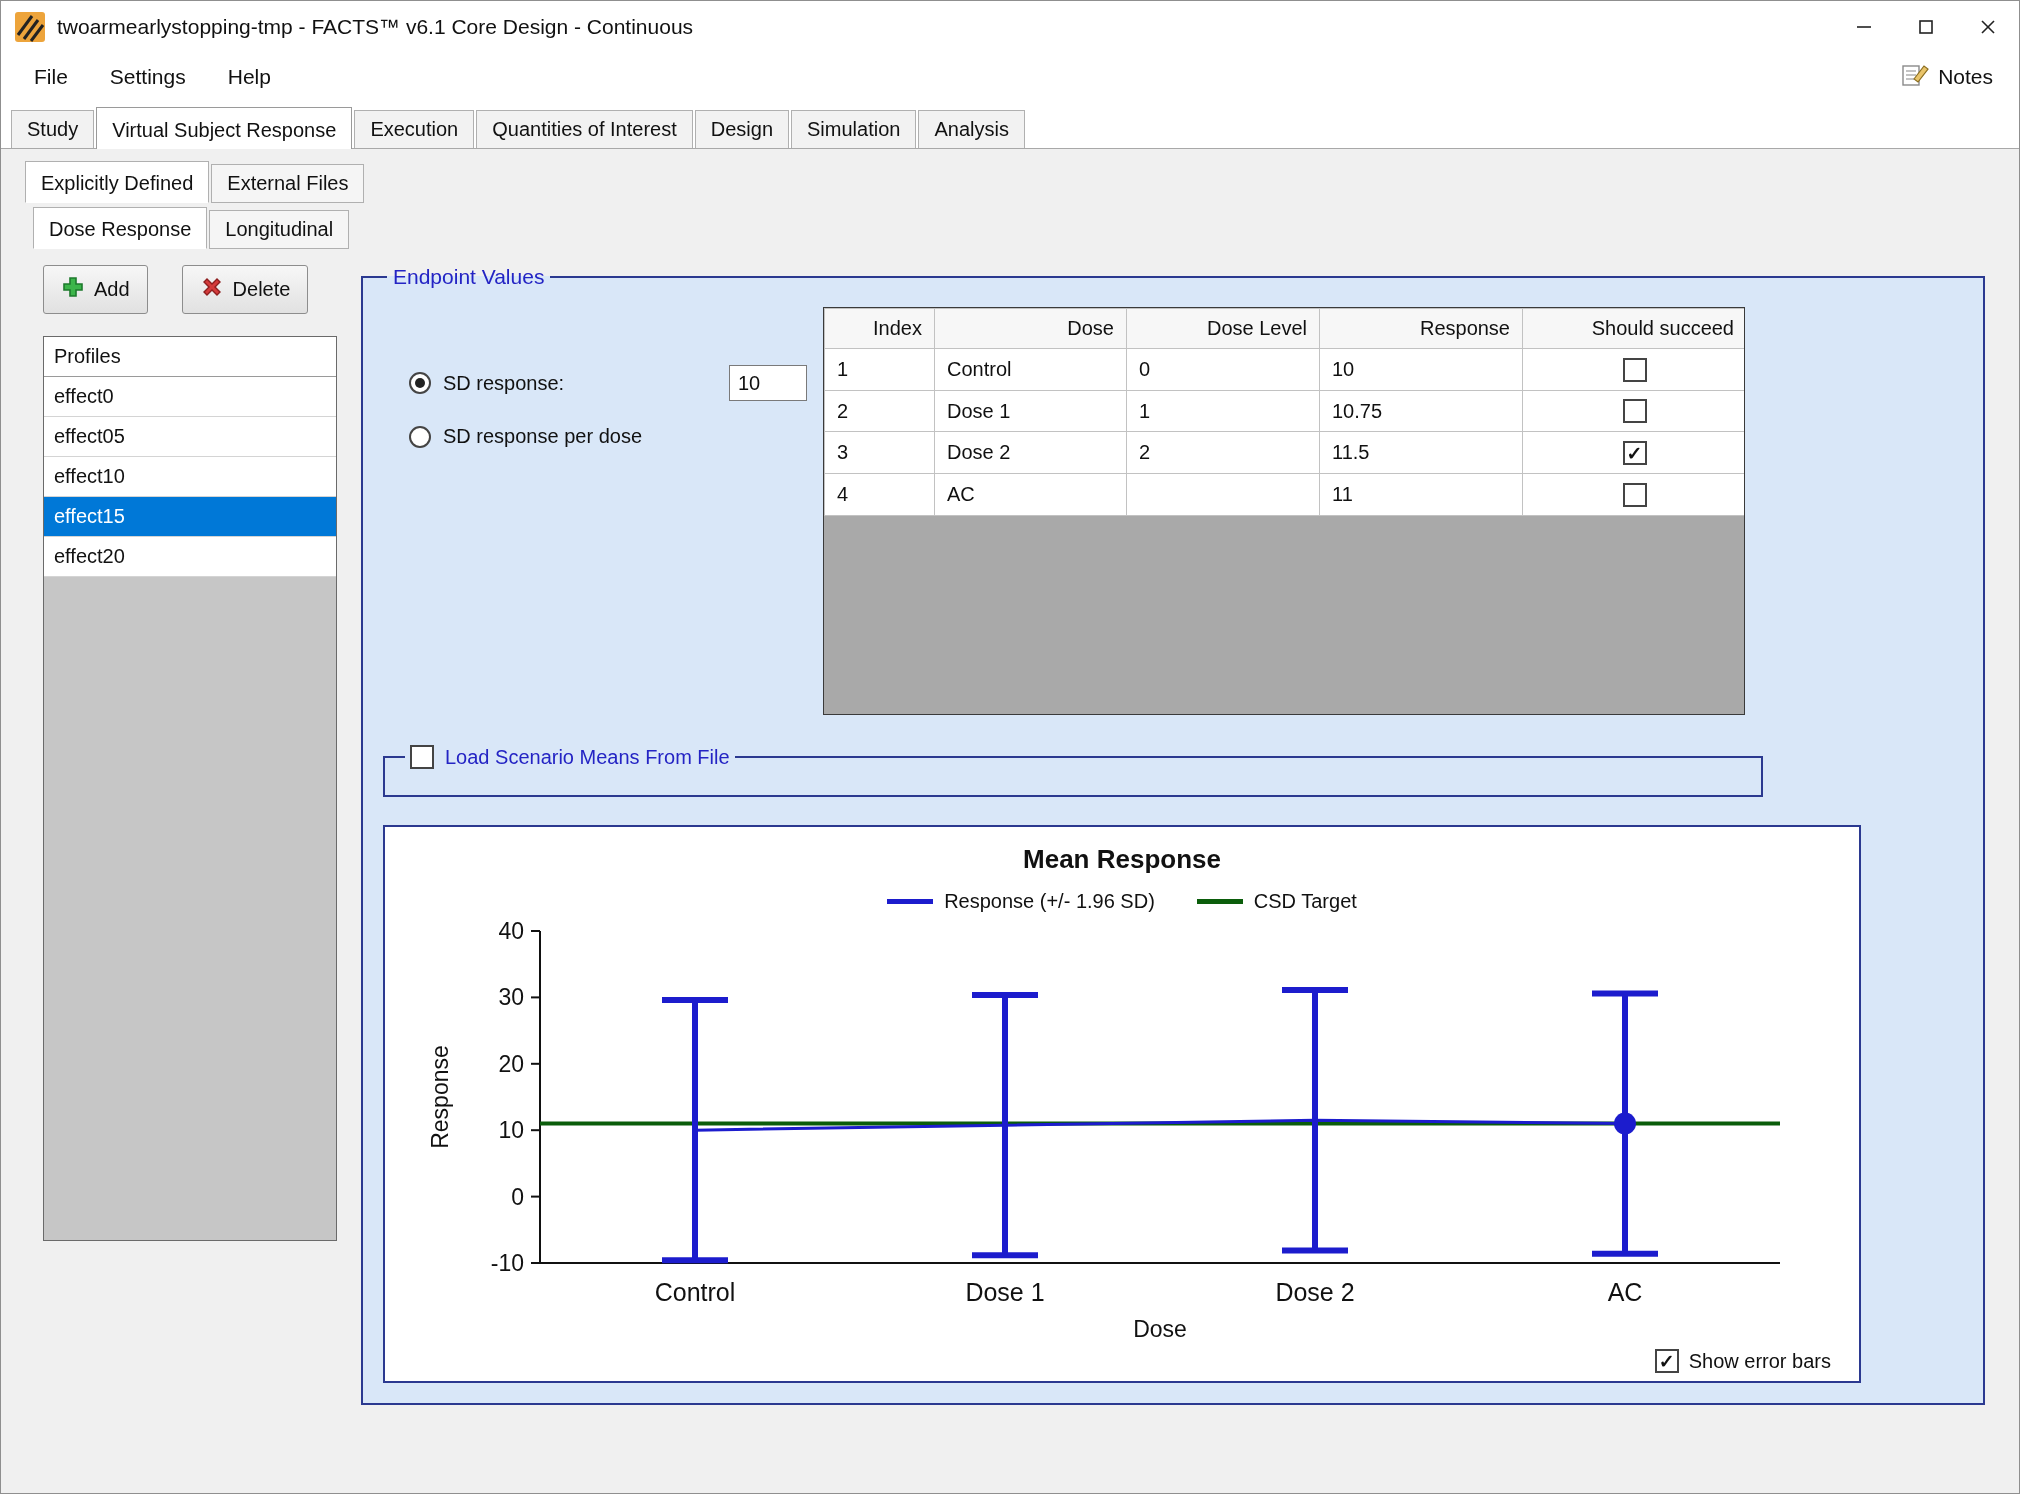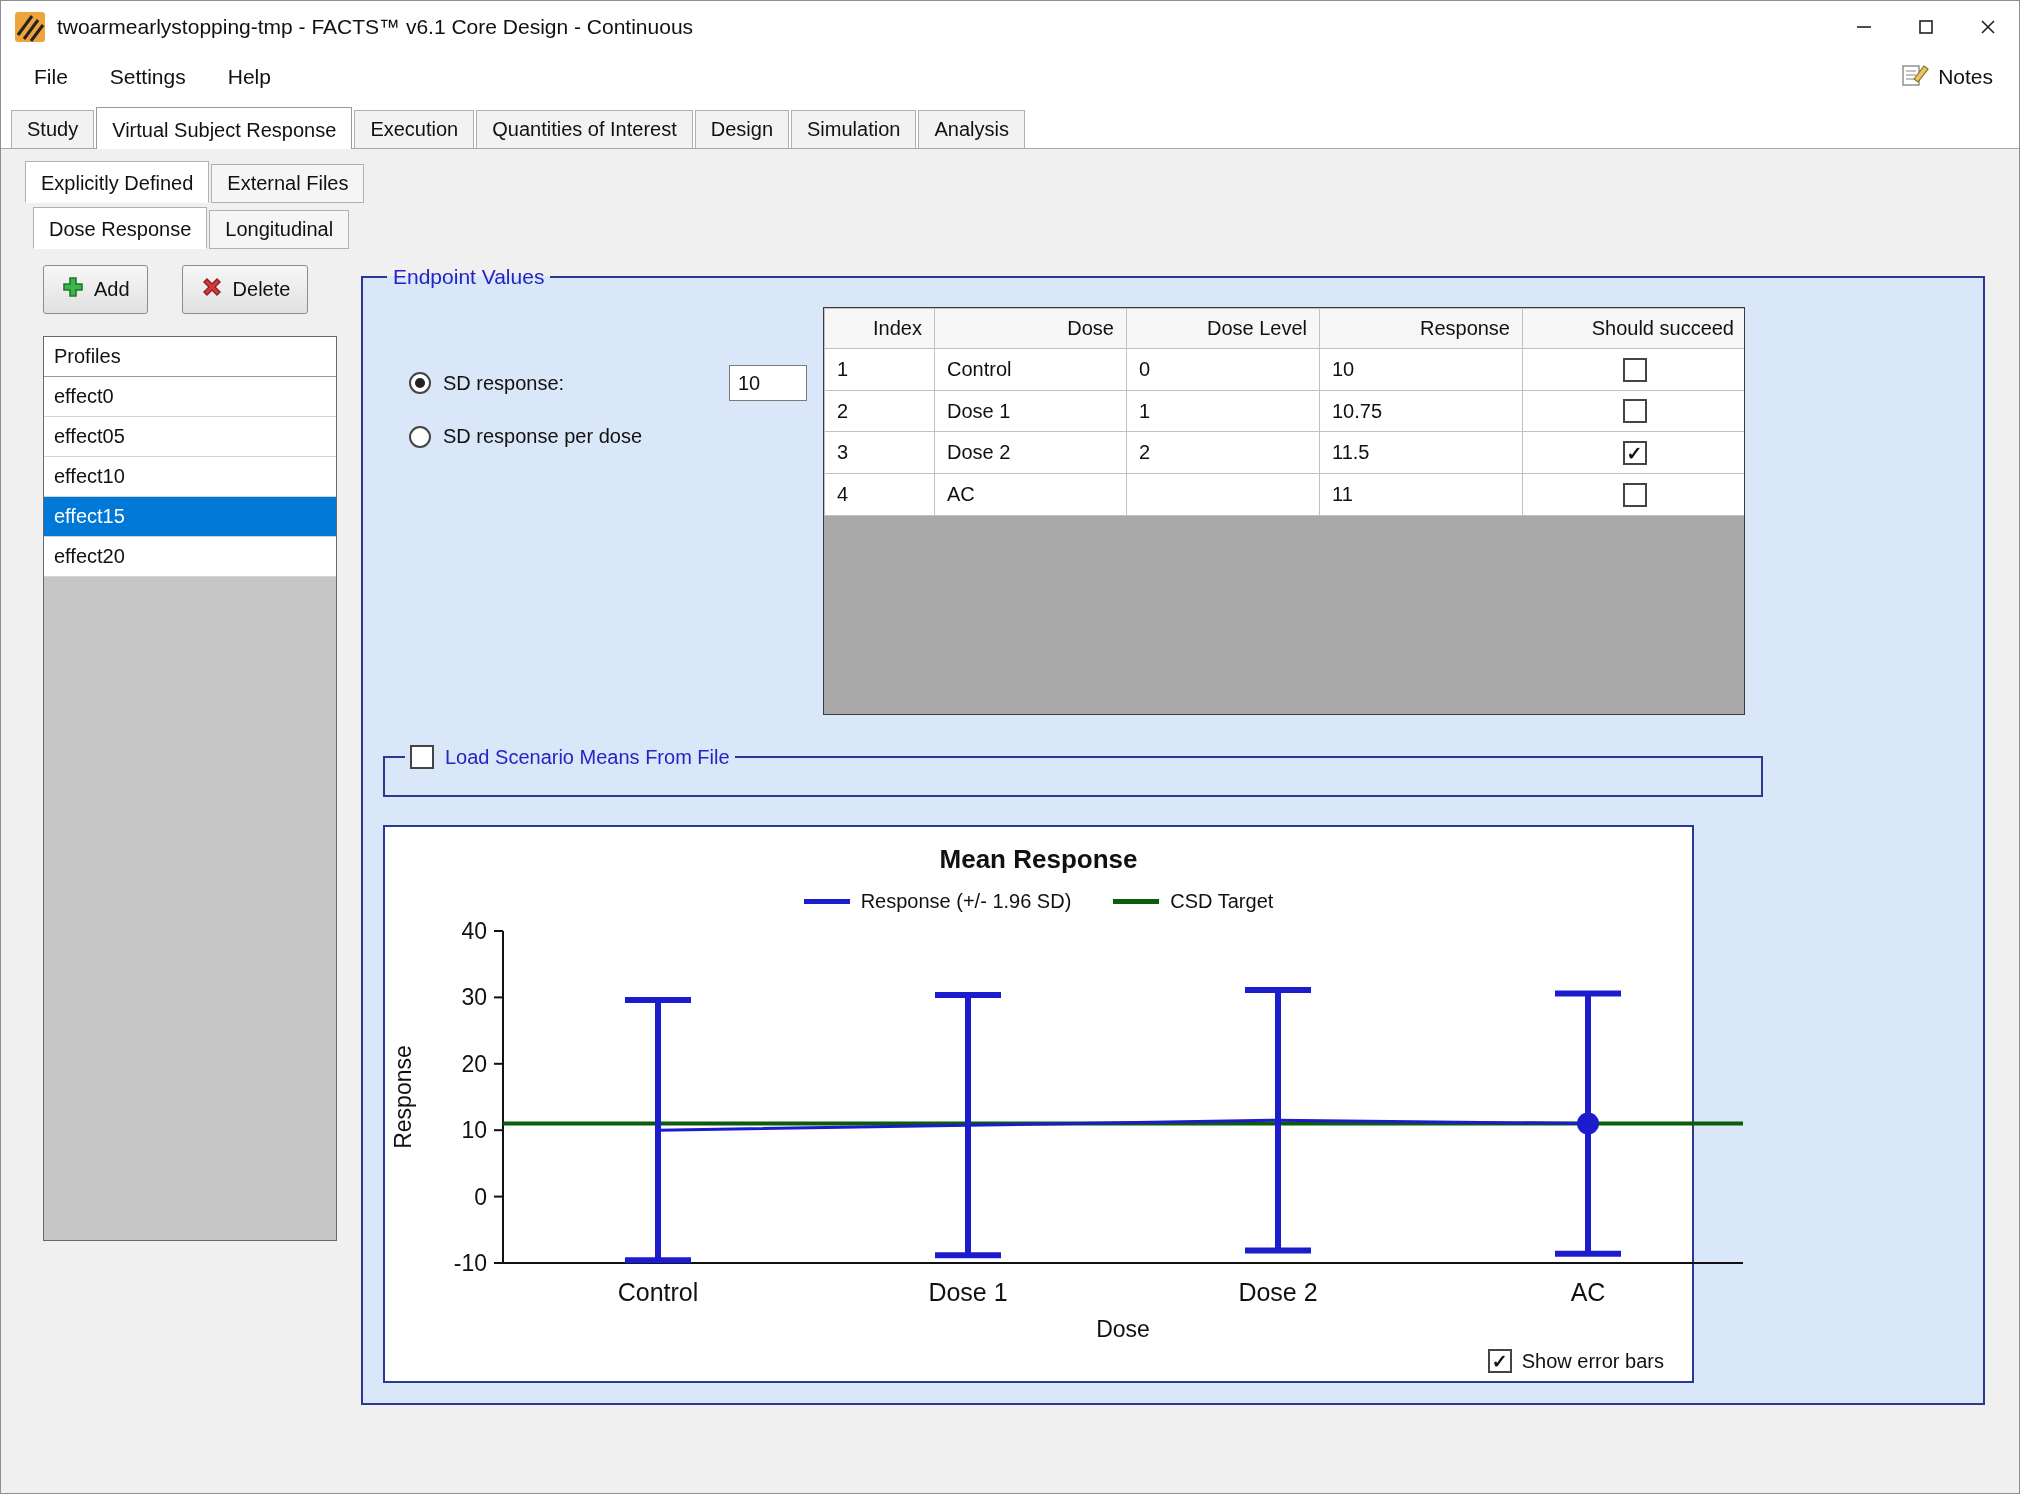--- a/index.html
+++ b/index.html
@@ -59,21 +59,21 @@
   .cbx.checked::after { content:"✓"; font-weight:bold; }
 
   
   fieldset.load { width:1380px; margin-top:30px; border:2px solid #2b3990; padding:8px 14px 18px 14px; min-width:0; }
   fieldset.load > legend { display:flex; align-items:center; gap:11px; font-size:20px; color:#2424c4; padding:0 5px; margin-left:6px; }
   .load-row { display:flex; gap:64px; align-items:center; padding-left:40px; margin-top:6px; }
   .browse-btn { display:flex; gap:9px; align-items:center; font-size:20px; color:#5a5a5a; background:#e2e2e2; border:1px solid #9a9a9a; padding:8px 18px; border-radius:2px; }
   .path-input { width:1046px; height:42px; background:#ececec; border:1px solid #aeaeae; font-size:20px; padding:0 8px; }
 
   
-  .chart-panel { width:1311px; margin-top:28px; background:#fff; border:2px solid #2b3990; position:relative; height:558px; }
+  .chart-panel { width:1478px; margin-top:28px; background:#fff; border:2px solid #2b3990; position:relative; height:558px; }
   .chart-title { font-size:26px; font-weight:bold; text-align:center; margin-top:17px; color:#111; }
   .chart-legend { display:flex; justify-content:center; gap:42px; margin-top:15px; font-size:20px; color:#111; }
   .legend-item { display:flex; align-items:center; gap:11px; }
   .legend-swatch { width:46px; height:5px; display:inline-block; }
   .chart-svg { display:block; margin:4px auto 0; }
   .error-cb { position:absolute; right:28px; bottom:8px; display:flex; align-items:center; gap:10px; font-size:20px; color:#111; }
 </style>
 </head>
 <body>
 

